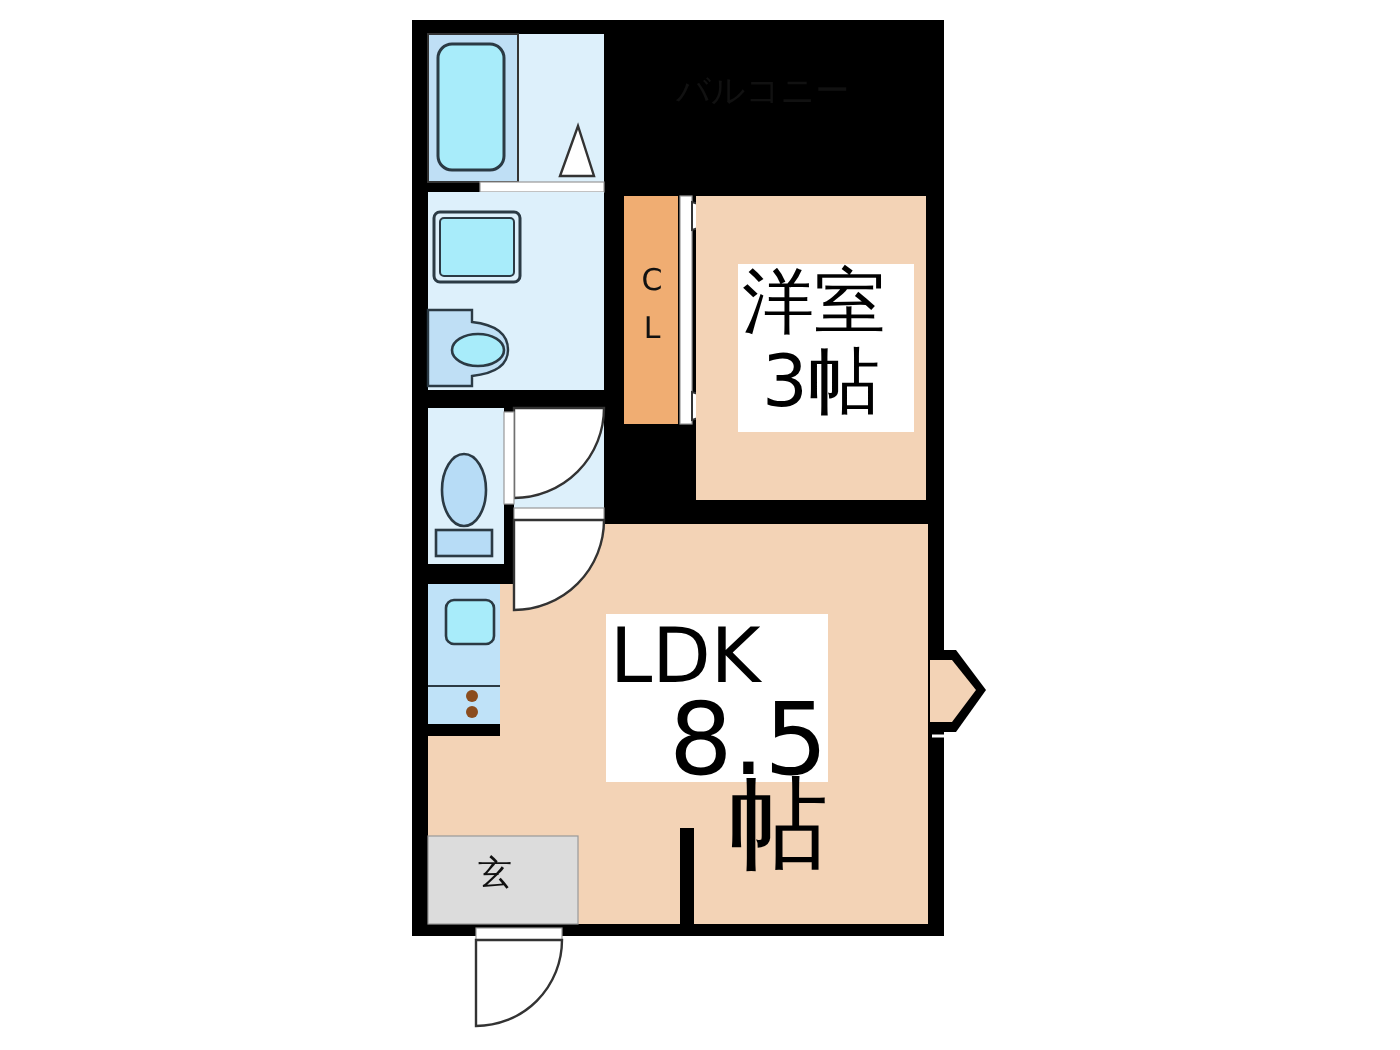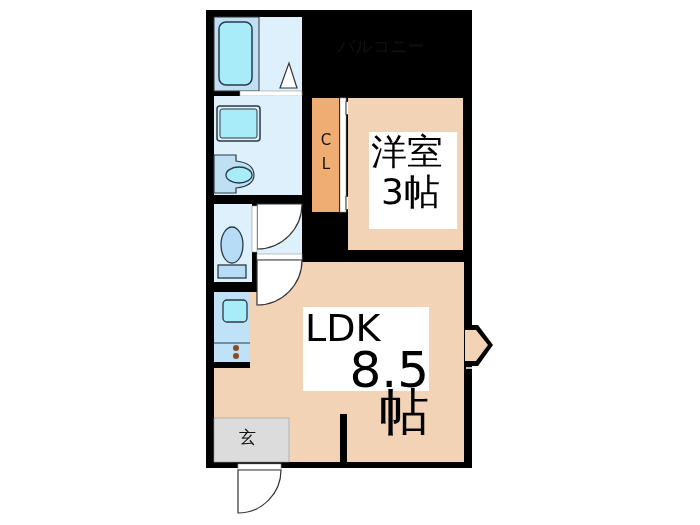--- a/index.html
+++ b/index.html
@@ -2,24 +2,24 @@
 <html><head>
 <meta charset="utf-8">
 <style>
   html, body { margin: 0; padding: 0; background: #ffffff; }
   body { width: 700px; height: 525px; position: relative; overflow: hidden; font-family: "DejaVu Sans", "Liberation Sans", sans-serif; }
   #plan { position: absolute; left: 0; top: 0; width: 700px; height: 525px; }
   .lbl { position: absolute; color: #111; text-align: left; line-height: 1; }
   .balcony-label { left: 338px; top: 38px; font-size: 17px; letter-spacing: 0px; }
   .cl-label { left: 318px; top: 128px; font-size: 15px; width: 16px; text-align: center; line-height: 24px; }
   .room-box { position: absolute; background: #ffffff; }
-  .western-box { left: 369px; top: 132px; width: 86px; width: 88px; height: 97px; }
+  .western-box { left: 369px; top: 132px; width: 86px; width: 88px; height: 84px; }
   .western-name { font-size: 36px; display: block; line-height: 40px; padding-left: 2px; }
   .western-size { font-size: 36px; display: block; line-height: 40px; padding-left: 12px; }
-  .ldk-box { left: 303px; top: 307px; width: 126px; height: 84px; }
+  .ldk-box { left: 303px; top: 307px; width: 111px; height: 84px; }
   .ldk-name { font-size: 38px; display: block; line-height: 42px; padding-left: 2px; }
   .ldk-size { font-size: 50px; display: block; line-height: 42px; padding-left: 2px; text-align: right; }
   .genkan-label { left: 239px; top: 429px; font-size: 17px; }
 </style>
 </head>
 <body>
 
 <svg id="plan" viewBox="0 0 700 525" xmlns="http://www.w3.org/2000/svg">
 
   <g>

